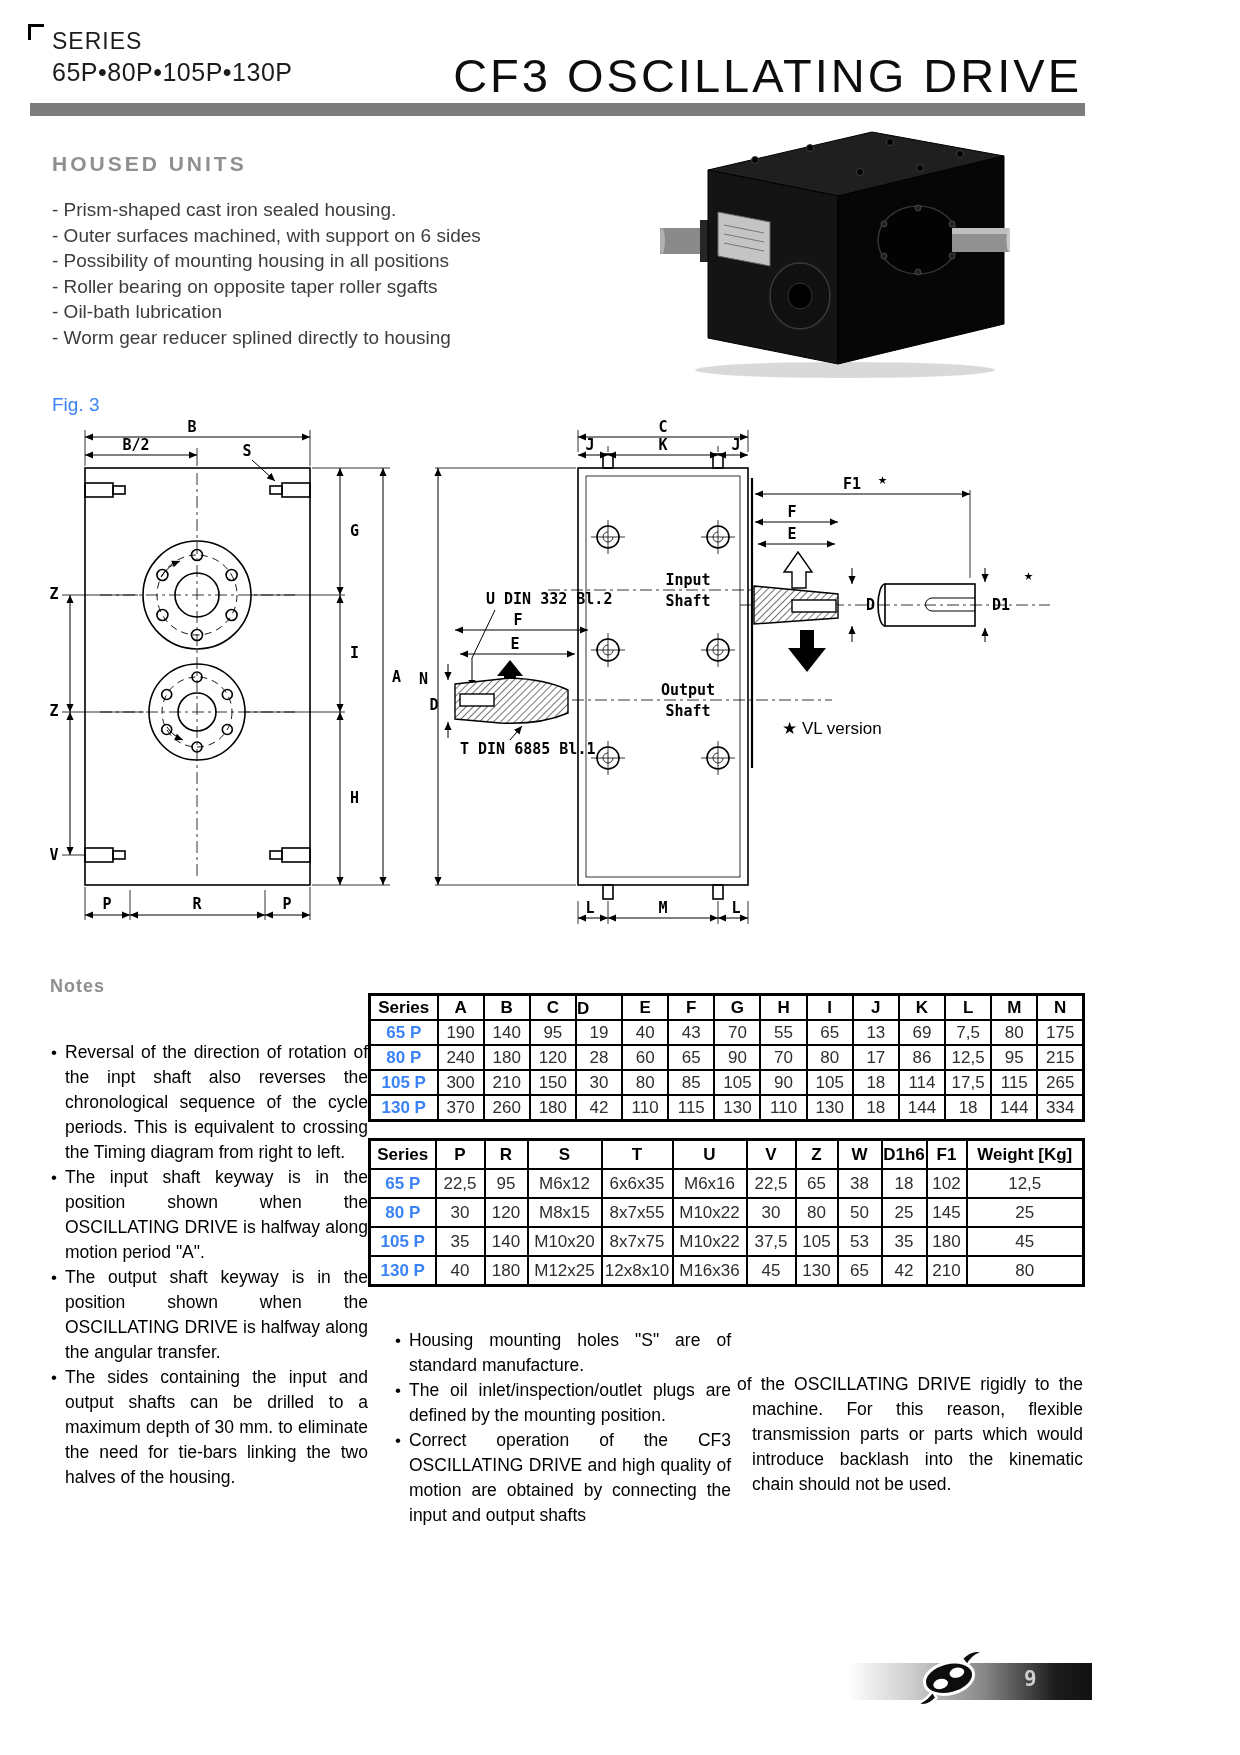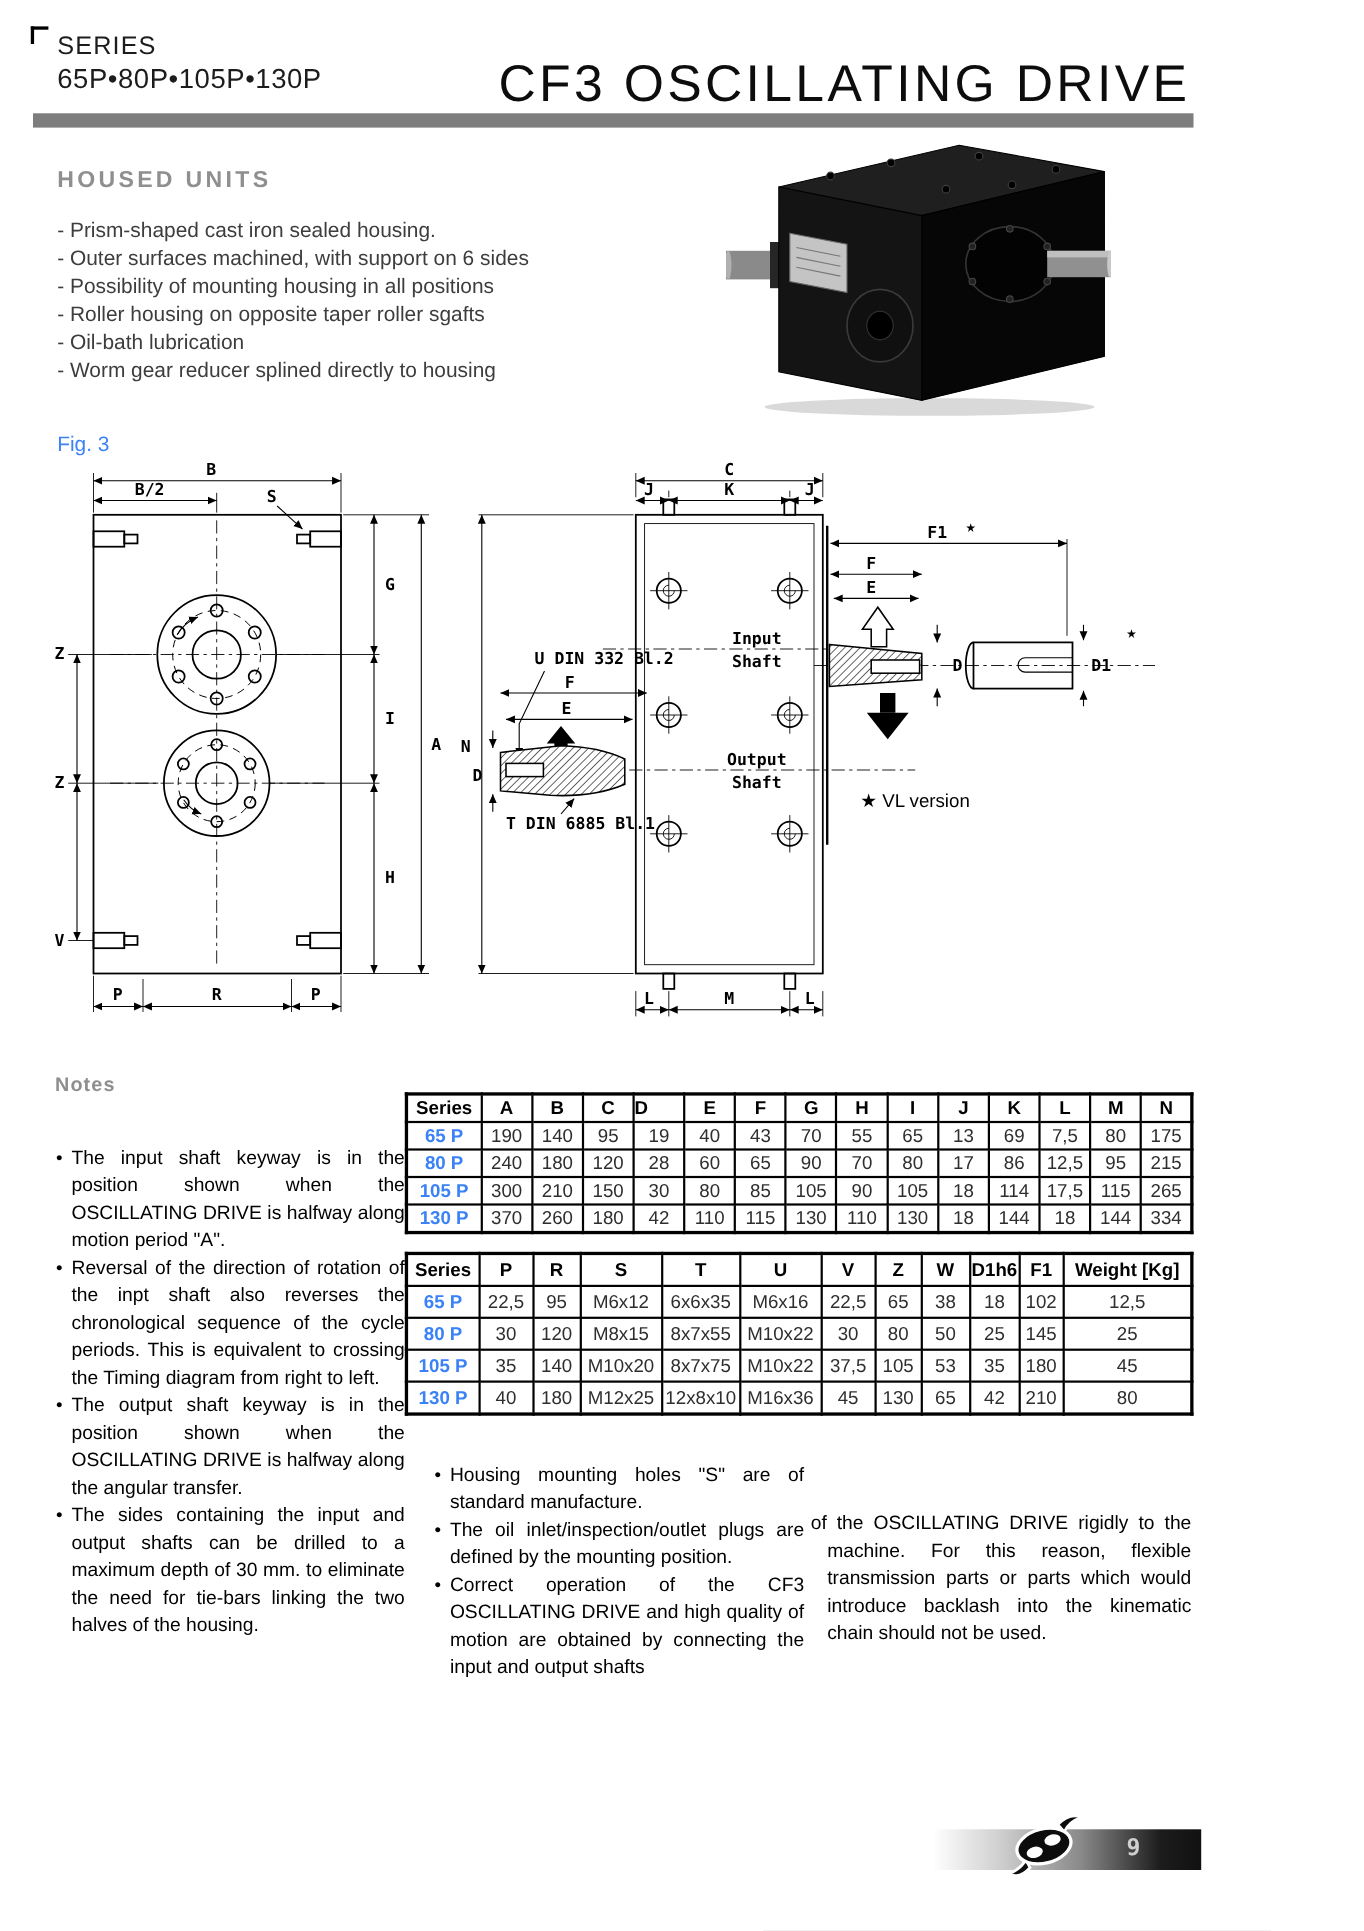--- a/index.html
+++ b/index.html
@@ -73,21 +73,21 @@
   <div class="abs" id="series-label">SERIES</div>
   <div class="abs" id="series-values">65P•80P•105P•130P</div>
   <div class="abs" id="page-title">CF3 OSCILLATING DRIVE</div>
   <div class="abs" id="title-bar"></div>
 
   <div class="abs" id="housed-heading">HOUSED UNITS</div>
   <div class="abs" id="features">
       <div class="feature-item">- Prism-shaped cast iron sealed housing.</div>
       <div class="feature-item">- Outer surfaces machined, with support on 6 sides</div>
       <div class="feature-item">- Possibility of mounting housing in all positions</div>
-      <div class="feature-item">- Roller housing on opposite taper roller sgafts</div>
+      <div class="feature-item">- Roller bearing on opposite taper roller sgafts</div>
       <div class="feature-item">- Oil-bath lubrication</div>
       <div class="feature-item">- Worm gear reducer splined directly to housing</div>
     </div>
 
   <div class="abs" id="fig-label">Fig. 3</div>
 
   <svg class="abs" id="photo-svg" width="350" height="268" viewBox="0 0 350 268">
     <ellipse cx="185" cy="258" rx="150" ry="8" fill="rgba(0,0,0,0.15)"></ellipse>
     <g>
       <rect x="0" y="116" width="46" height="26" fill="#8a8a8a"></rect>
@@ -508,22 +508,22 @@
             <td>42</td>
             <td>210</td>
             <td>80</td>
           </tr>
         </tbody>
       </table>
   </div>
 
   <div class="abs" id="notes-heading">Notes</div>
   <div class="abs notes-col" id="notes-col1">
+      <div class="note-item">Reversal of the direction of rotation of the inpt shaft also reverses the chronological sequence of the cycle periods. This is equivalent to crossing the Timing diagram from right to left.</div>
       <div class="note-item">The input shaft keyway is in the position shown when the OSCILLATING DRIVE is halfway along motion period "A".</div>
-      <div class="note-item">Reversal of the direction of rotation of the inpt shaft also reverses the chronological sequence of the cycle periods. This is equivalent to crossing the Timing diagram from right to left.</div>
       <div class="note-item">The output shaft keyway is in the position shown when the OSCILLATING DRIVE is halfway along the angular transfer.</div>
       <div class="note-item">The sides containing the input and output shafts can be drilled to a maximum depth of 30 mm. to eliminate the need for tie-bars linking the two halves of the housing.</div>
     </div>
   <div class="abs notes-col" id="notes-col2">
       <div class="note-item">Housing mounting holes "S" are of standard manufacture.</div>
       <div class="note-item">The oil inlet/inspection/outlet plugs are defined by the mounting position.</div>
       <div class="note-item">Correct operation of the CF3 OSCILLATING DRIVE and high quality of motion are obtained by connecting the input and output shafts</div>
     </div>
   <div class="abs notes-col" id="notes-col3">
     <div class="cont-text">of the OSCILLATING DRIVE rigidly to the machine. For this reason, flexible transmission parts or parts which would introduce backlash into the kinematic chain should not be used.</div>

